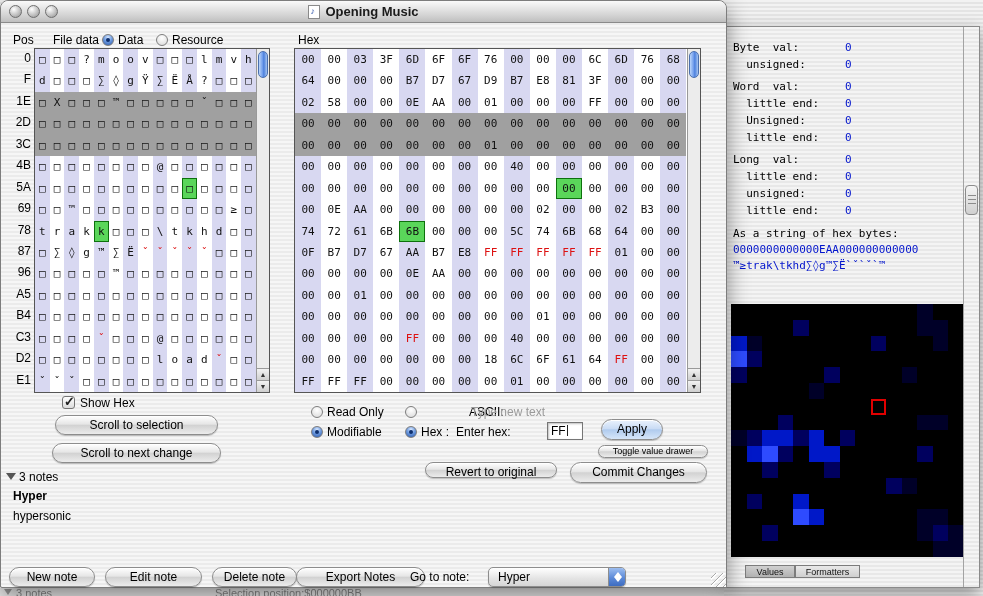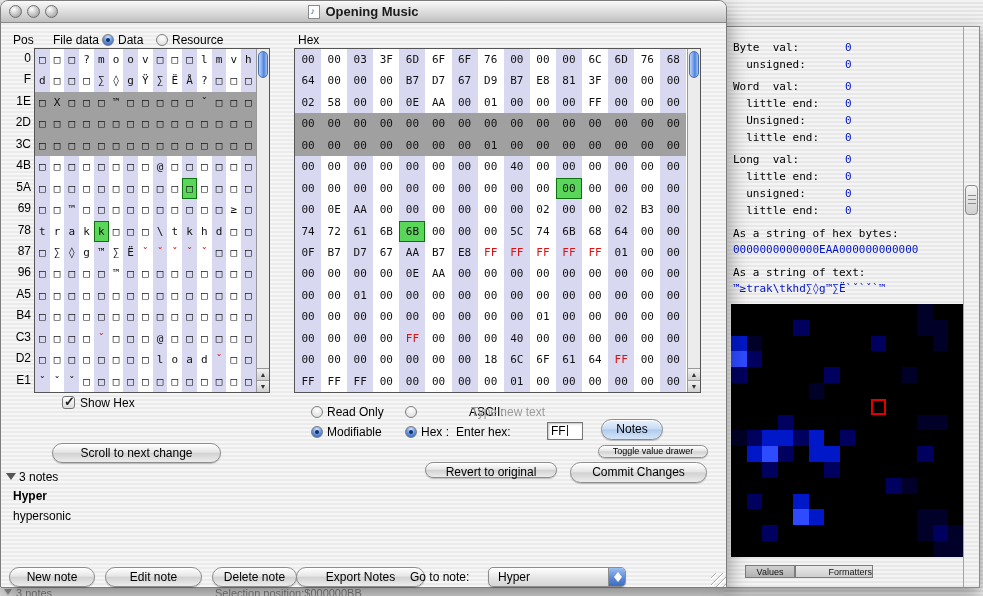--- a/index.html
+++ b/index.html
@@ -659,36 +659,37 @@
       </div>
     <div class="vscroll">
       <div class="vthumb"></div>
       <div class="sarrow up" style="bottom:12px;"></div>
       <div class="sarrow down" style="bottom:0;"></div>
     </div>
   </div>
 
   <div class="checkbox checked" style="left:61px; top:395px;"></div>
   <div class="ctrl-label" style="left:79px; top:395px;">Show Hex</div>
+  <div class="btn" style="left:54px; top:414px; width:163px; height:20px;">Scroll to selection</div>
   <div class="btn" style="left:51px; top:442px; width:169px; height:20px;">Scroll to next change</div>
 
   <div class="radio" style="left:310px; top:405px;"></div>
   <div class="ctrl-label" style="left:326px; top:404px;">Read Only</div>
   <div class="radio sel" style="left:310px; top:425px;"></div>
   <div class="ctrl-label" style="left:326px; top:424px;">Modifiable</div>
 
   <div class="radio" style="left:404px; top:405px;"></div>
   <div class="ctrl-label" style="left:420px; top:404px;margin-left:48px;">ASCII:</div>
   <div class="radio sel" style="left:404px; top:425px;"></div>
   <div class="ctrl-label" style="left:420px; top:424px;">Hex :</div>
 
   <div class="ghost-text" style="left:470px; top:404px;">Type new text</div>
   <div class="ctrl-label" style="left:455px; top:424px;">Enter hex:</div>
   <div class="textfield" style="left:546px; top:421px; width:36px; height:18px;"><span>FF</span><span class="caret"></span></div>
-  <div class="btn blue" style="left:600px; top:418px; width:62px; height:21px;">Notes</div>
+  <div class="btn blue" style="left:600px; top:418px; width:62px; height:21px;">Apply</div>
   <div class="btn mini" style="left:597px; top:444px; width:110px; height:13px;">Toggle value drawer</div>
 
   <div class="btn" style="left:424px; top:461px; width:132px; height:16px;">Revert to original</div>
   <div class="btn" style="left:569px; top:461px; width:137px; height:21px;">Commit Changes</div>
 
 
   <div class="disclosure" style="left:5px; top:472px;"></div>
   <div class="ctrl-label" style="left:18px; top:469px;">3 notes</div>
   <div class="note-title" style="left:12px; top:488px;">Hyper</div>
   <div class="note-body" style="left:12px; top:508px;">hypersonic</div>
@@ -715,21 +716,20 @@
         <div class="vrow"><span>  little end:</span><span class="vval" style="color: rgb(0, 19, 204);">0</span></div>
         <div class="vrow"><span>  Unsigned:</span><span class="vval" style="color: rgb(0, 19, 204);">0</span></div>
         <div class="vrow"><span>  little end:</span><span class="vval" style="color: rgb(0, 19, 204);">0</span></div>
         <div class="vrow gap"><span>Long  val:</span><span class="vval" style="color: rgb(0, 19, 204);">0</span></div>
         <div class="vrow"><span>  little end:</span><span class="vval" style="color: rgb(0, 19, 204);">0</span></div>
         <div class="vrow"><span>  unsigned:</span><span class="vval" style="color: rgb(0, 19, 204);">0</span></div>
         <div class="vrow"><span>  little end:</span><span class="vval" style="color: rgb(0, 19, 204);">0</span></div>
       </div>
     <div class="str-label">As a string of hex bytes:</div>
     <div class="str-value">0000000000000EAA000000000000</div>
-    <div class="str-label">As a string of text:</div>
     <div class="str-value">™≥trak\tkhd∑◊g™∑Ë`ˇ`ˇ`™</div>
   </div>
 
   <div class="viz">
     <div class="vizgrid">
         <div class="vizcell" style="background: rgb(0, 0, 0);"></div>
         <div class="vizcell" style="background: rgb(0, 0, 0);"></div>
         <div class="vizcell" style="background: rgb(0, 0, 0);"></div>
         <div class="vizcell" style="background: rgb(0, 0, 0);"></div>
         <div class="vizcell" style="background: rgb(0, 0, 0);"></div>
@@ -965,21 +965,21 @@
         <div class="vizcell" style="background: rgb(0, 0, 0);"></div>
         <div class="vizcell" style="background: rgb(0, 0, 0);"></div>
         <div class="vizcell" style="background: rgb(0, 0, 0);"></div>
         <div class="vizcell" style="background: rgb(0, 0, 0);"></div>
         <div class="vizcell" style="background: rgb(0, 0, 40);"></div>
         <div class="vizcell" style="background: rgb(0, 0, 40);"></div>
       </div>
   </div>
 
   <div class="tab selected" style="left:24px; top:538px; width:50px;">Values</div>
-  <div class="tab" style="left:74px; top:538px; width:78px;text-align:right;">Formatters</div>
+  <div class="tab" style="left:74px; top:538px; width:65px;">Formatters</div>
 
   <div class="drawer-divider"></div>
   <div class="drawer-thumb"></div>
 </div>
 
 <div class="bg-sliver">
   <div class="bg-disclosure"></div>
   <div class="txt" style="left:16px;">3 notes</div>
   <div class="txt" style="left:215px;">Selection position:$000000BB</div>
 </div>

